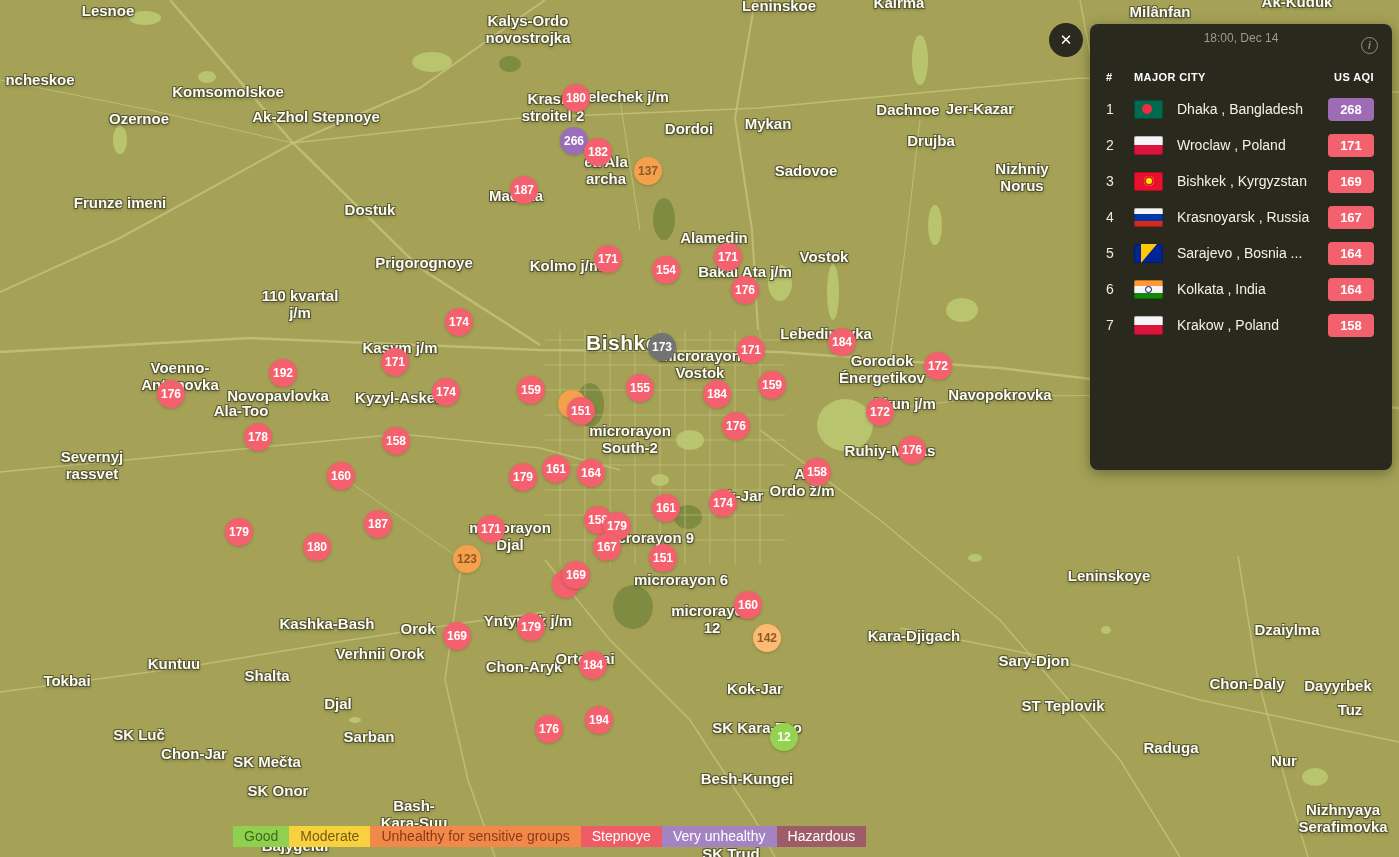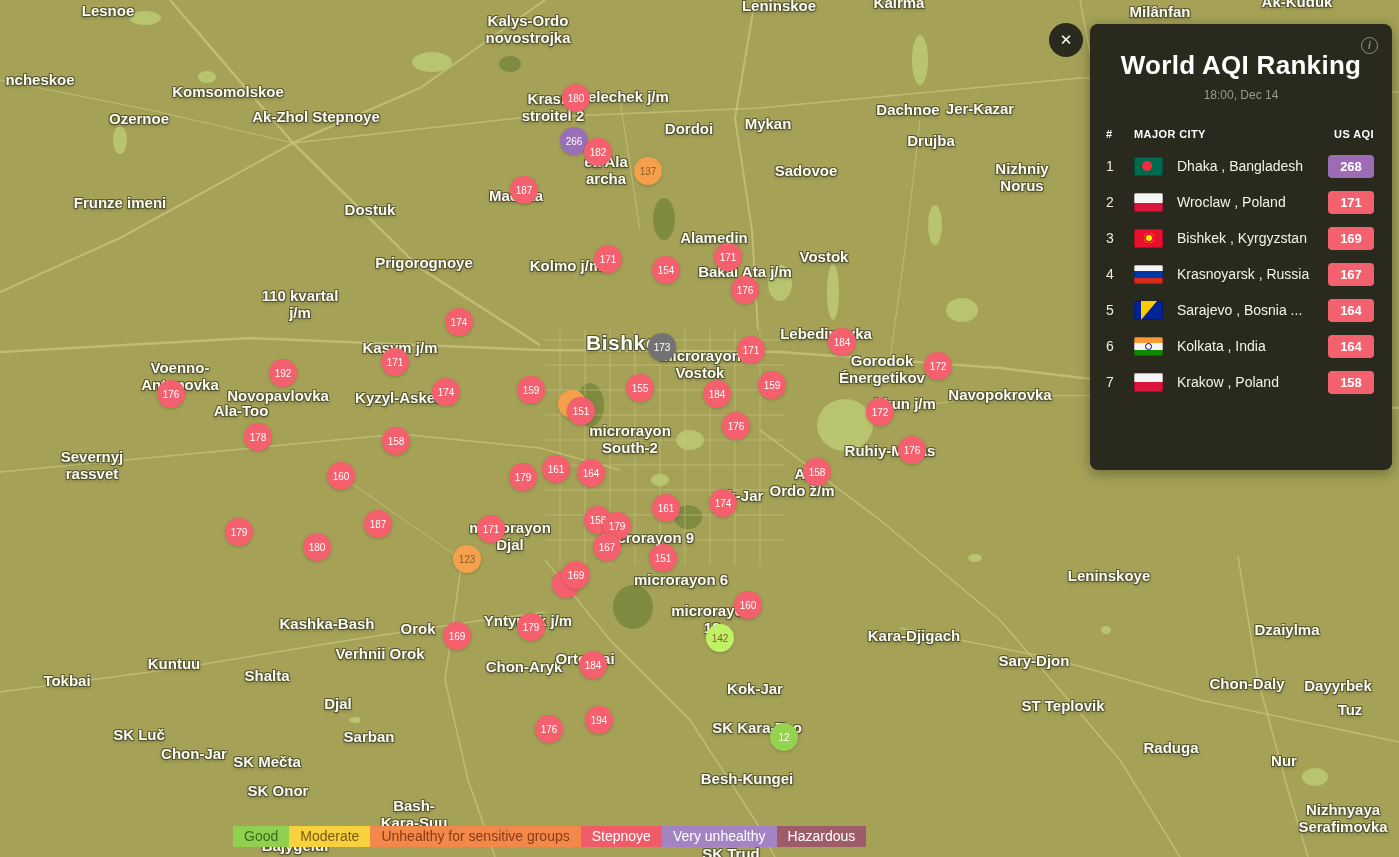--- a/index.html
+++ b/index.html
@@ -10,21 +10,21 @@
     position:absolute;transform:translate(-50%,-50%);z-index:2;
     color:#fbfbf0;font-size:15px;font-weight:bold;text-align:center;white-space:pre-line;line-height:1.1;
     text-shadow:-1px -1px 0 rgba(75,75,45,.75),1px -1px 0 rgba(75,75,45,.75),
                 -1px 1px 0 rgba(75,75,45,.75),1px 1px 0 rgba(75,75,45,.75),0 2px 3px rgba(60,60,35,.5);
     pointer-events:none;
   }
   .map-label.big{font-size:21px;letter-spacing:.5px;}
   .marker{
     position:absolute;width:28px;height:28px;border-radius:50%;z-index:3;
     transform:translate(-50%,-50%);display:flex;align-items:center;justify-content:center;
-    font-size:10px;font-weight:normal;box-shadow:0 1px 3px rgba(40,40,20,.25);
+    font-size:12px;font-weight:bold;box-shadow:0 1px 3px rgba(40,40,20,.25);
   }
   
   .panel{
     position:absolute;left:1090px;top:24px;width:302px;height:446px;z-index:10;
     background:#29291d;border-radius:8px;color:#fff;box-shadow:0 3px 14px rgba(0,0,0,.35);
   }
   .panel-title{text-align:center;font-size:26px;font-weight:600;margin-top:26px;letter-spacing:.3px;}
   .panel-sub{text-align:center;font-size:12px;color:#9b9a8d;margin-top:7px;}
   .info-btn{position:absolute;top:13px;right:14px;width:15px;height:15px;border:1px solid #8f8f85;border-radius:50%;
     color:#8f8f85;font-size:10px;font-weight:bold;display:flex;align-items:center;justify-content:center;font-style:italic;}
@@ -276,21 +276,21 @@
       <div class="marker" style="left: 617px; top: 526px; background: rgb(244, 96, 109); color: rgb(255, 255, 255);">179</div>
       <div class="marker" style="left: 607px; top: 547px; background: rgb(244, 96, 109); color: rgb(255, 255, 255);">167</div>
       <div class="marker" style="left: 663px; top: 558px; background: rgb(244, 96, 109); color: rgb(255, 255, 255);">151</div>
       <div class="marker" style="left: 467px; top: 559px; background: rgb(245, 160, 77); color: rgb(138, 90, 34);">123</div>
       <div class="marker" style="left: 566px; top: 584px; background: rgb(244, 96, 109); color: rgb(255, 255, 255);"></div>
       <div class="marker" style="left: 576px; top: 575px; background: rgb(244, 96, 109); color: rgb(255, 255, 255);">169</div>
       <div class="marker" style="left: 317px; top: 547px; background: rgb(244, 96, 109); color: rgb(255, 255, 255);">180</div>
       <div class="marker" style="left: 457px; top: 636px; background: rgb(244, 96, 109); color: rgb(255, 255, 255);">169</div>
       <div class="marker" style="left: 531px; top: 627px; background: rgb(244, 96, 109); color: rgb(255, 255, 255);">179</div>
       <div class="marker" style="left: 748px; top: 605px; background: rgb(244, 96, 109); color: rgb(255, 255, 255);">160</div>
-      <div class="marker" style="left: 720px; top: 638px; background: #bef264; color: rgb(138, 90, 34);">142</div>
+      <div class="marker" style="left: 767px; top: 638px; background: #fdba74; color: rgb(138, 90, 34);">142</div>
       <div class="marker" style="left: 593px; top: 665px; background: rgb(244, 96, 109); color: rgb(255, 255, 255);">184</div>
       <div class="marker" style="left: 549px; top: 729px; background: rgb(244, 96, 109); color: rgb(255, 255, 255);">176</div>
       <div class="marker" style="left: 599px; top: 720px; background: rgb(244, 96, 109); color: rgb(255, 255, 255);">194</div>
       <div class="marker" style="left: 784px; top: 737px; background: rgb(149, 210, 79); color: rgb(255, 255, 255);">12</div>
     </div>
 
   <div id="legend">
       <div class="legend-item" style="background: rgb(143, 209, 79); color: rgb(60, 106, 30);">Good</div>
       <div class="legend-item" style="background: rgb(247, 209, 62); color: rgb(122, 91, 19);">Moderate</div>
       <div class="legend-item" style="background: rgb(242, 137, 74); color: rgb(138, 58, 23);">Unhealthy for sensitive groups</div>
@@ -298,21 +298,20 @@
       <div class="legend-item" style="background: rgb(163, 131, 193); color: rgb(255, 255, 255);">Very unhealthy</div>
       <div class="legend-item" style="background: rgb(158, 92, 105); color: rgb(255, 255, 255);">Hazardous</div>
     </div>
 
   <div class="close-btn">
     <span>✕</span>
   </div>
 
   <div class="panel" style="background: rgb(41, 41, 29);">
     <div class="info-btn">i</div>
-    <div class="panel-title">World AQI Ranking</div>
     <div class="panel-sub">18:00, Dec 14</div>
     <div class="cols">
       <div class="col-rank">#</div>
       <div class="col-city">MAJOR CITY</div>
       <div class="col-aqi">US AQI</div>
     </div>
     <div id="rows">
         <div class="row">
           <div class="rank">1</div>
           <div class="flag flag-bd"></div>

